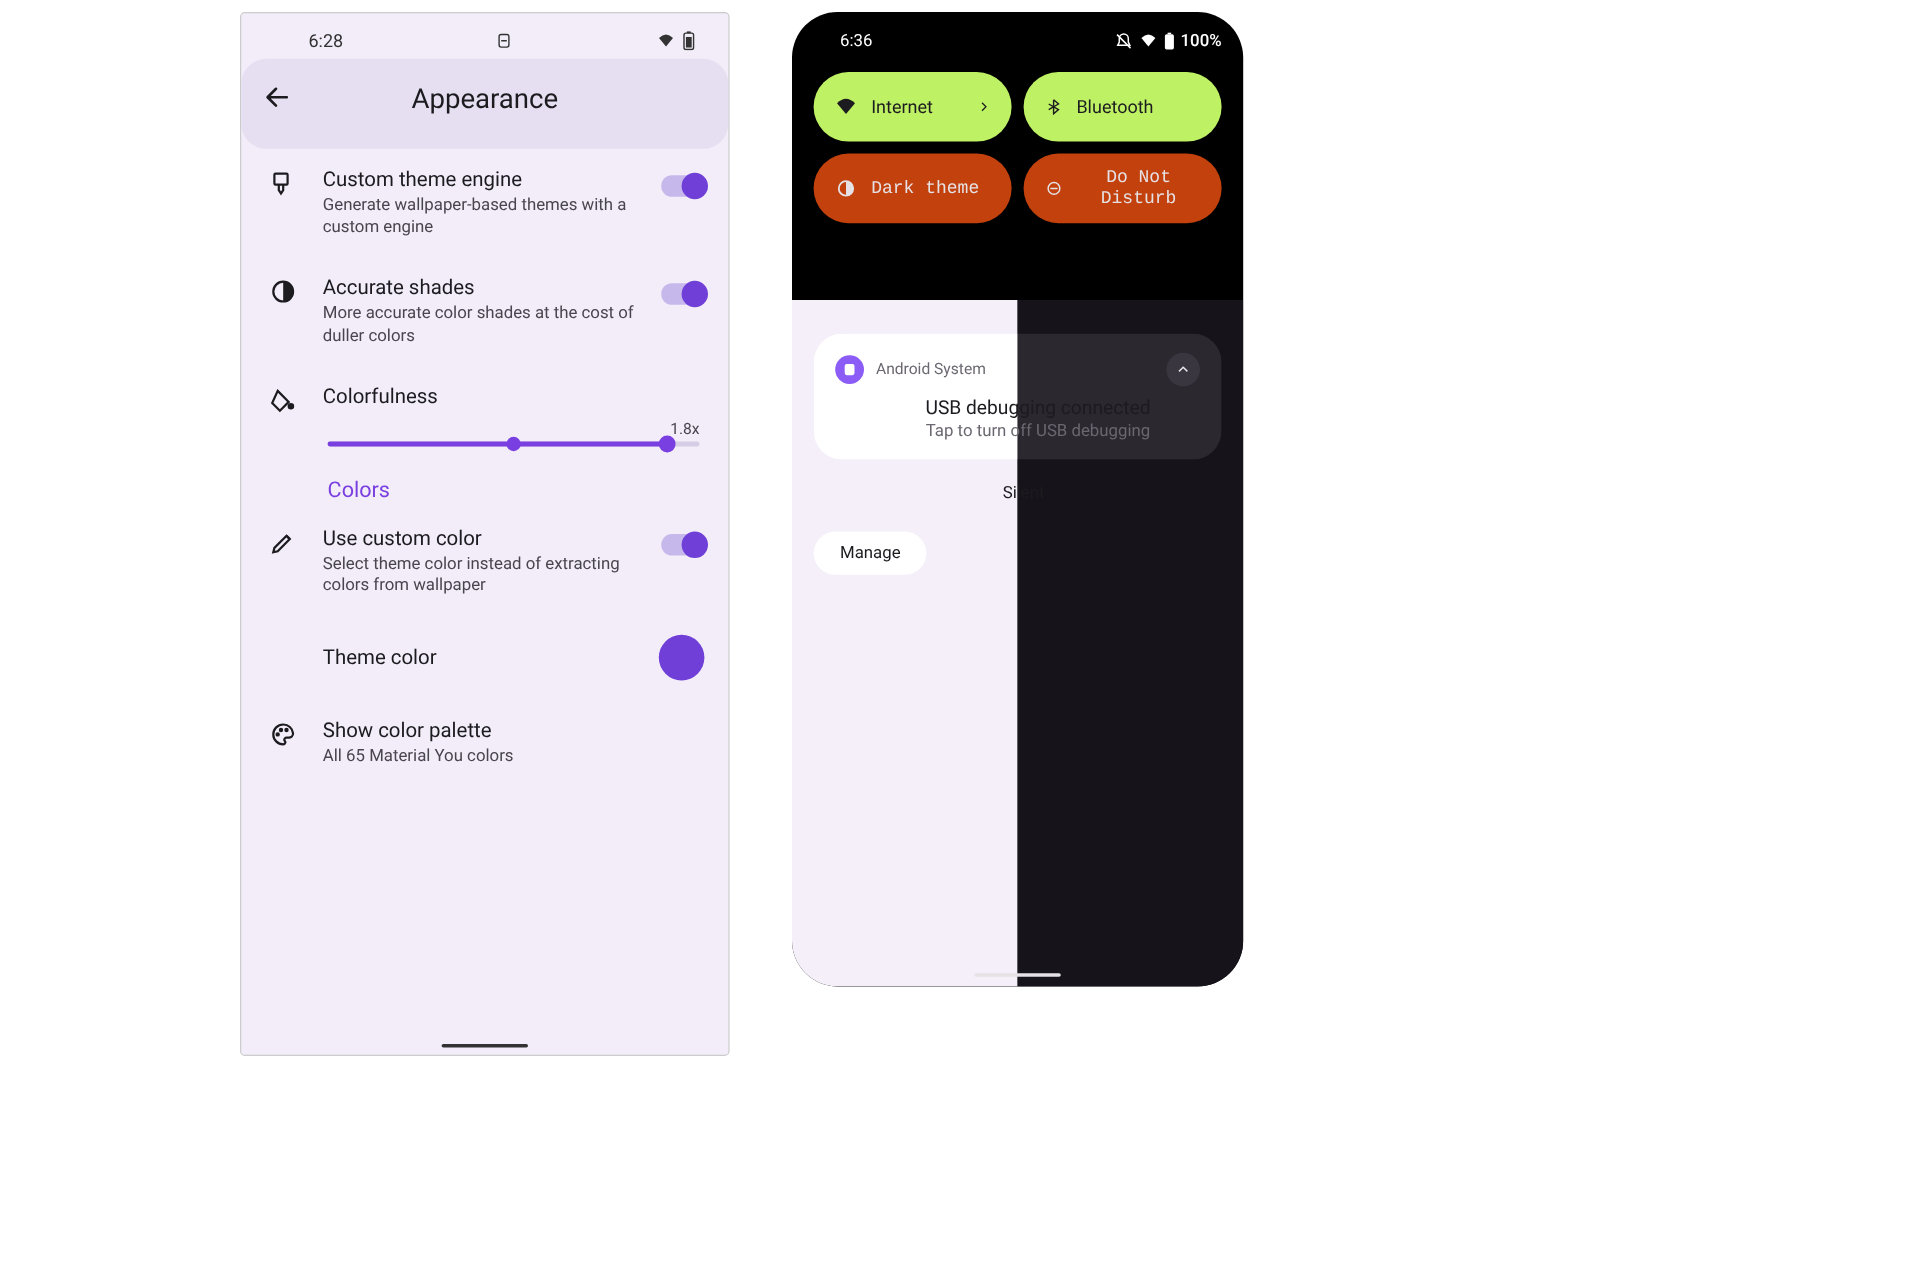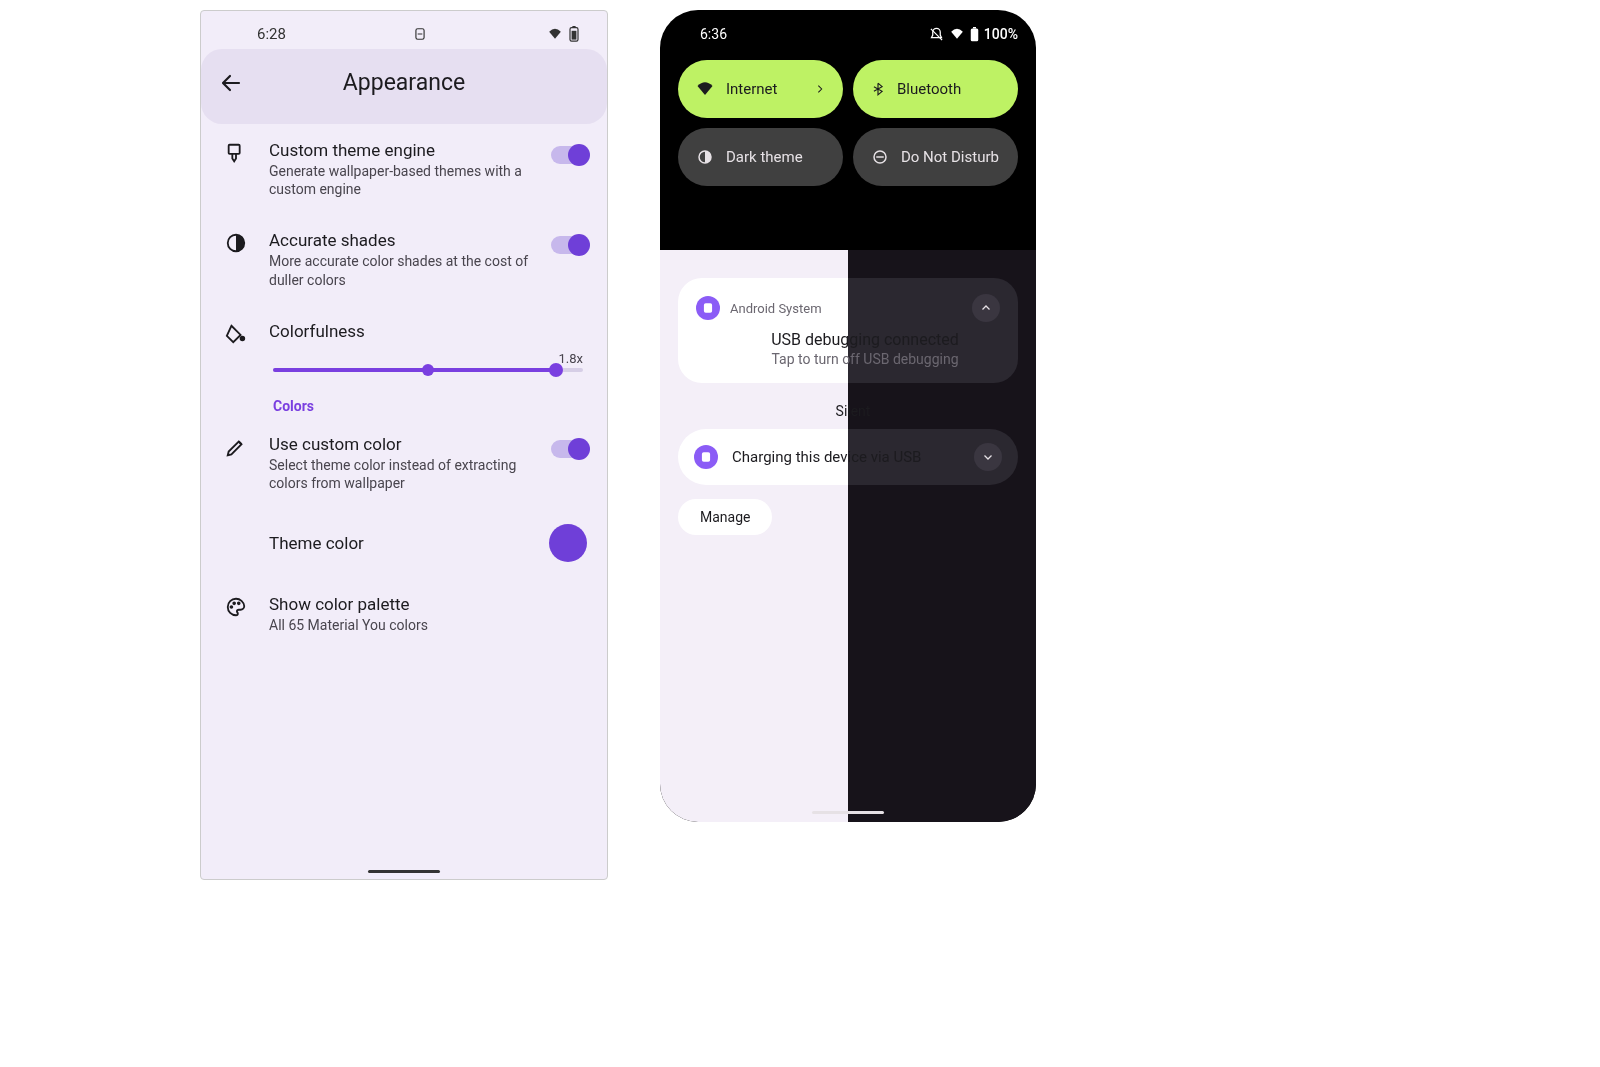--- a/index.html
+++ b/index.html
@@ -30,21 +30,20 @@
     display: flex;
     justify-content: space-between;
     align-items: center;
     padding: 14px 28px 6px 56px;
     font-size: 15px;
     color: #333;
   }
   .statusbar .right { display: flex; gap: 6px; align-items: center; }
   .header {
     display: flex;
-    align-items: center;
     padding: 20px 18px 28px 18px;
     background: #e6dff1;
     border-radius: 21px;
   }
   .back-arrow { width: 24px; height: 24px; }
   .header-title {
     flex: 1;
     text-align: center;
     font-size: 23px;
     color: #1c1b1f;
@@ -62,21 +61,21 @@
   .setting-sub { font-size: 14px; color:#49454e; margin-top:2px; line-height:1.3; }
   .toggle {
     width: 36px; height: 18px; background:#c7b8ec; border-radius: 10px;
     position: relative; flex-shrink:0; margin-top:6px;
   }
   .toggle::after {
     content:""; position:absolute; width:22px; height:22px; background:#6f3fd8;
     border-radius:50%; right:-3px; top:-2px;
   }
   .section-label {
-    font-size:14px; color:#7a3fe0; padding: 18px 0 4px 72px; font-weight:700;
+    font-size:18px; color:#7a3fe0; padding: 18px 0 4px 72px; font-weight:400;
   }
   .slider-wrap { padding: 0 24px 8px 72px; }
   .slider-val { text-align:right; font-size:13px; color:#49454e; margin-bottom:2px;}
   .slider-track {
     height:4px; background:#d6cee6; border-radius:2px; position:relative;
   }
   .slider-fill {
     position:absolute; left:0; top:0; height:4px; background:#7a3fe0; border-radius:2px; width:92%;
   }
   .slider-dot {
@@ -117,21 +116,21 @@
     display:grid; grid-template-columns:1fr 1fr; gap:10px;
     padding: 10px 18px;
   }
   .qs-tile {
     height:58px; border-radius:30px;
     display:flex; align-items:center; gap:12px;
     padding: 0 18px;
     font-size:15px;
   }
   .qs-active { background:#bef264; color:#1c1b1f; }
-  .qs-inactive { background:#404040; color:#e6e1e5; }
+  .qs-inactive { background:#c2410c; color:#e6e1e5;font-family:Liberation Mono, monospace; }
   .qs-tile .chev { margin-left:auto; }
   .split-area {
     position:absolute; top:240px; left:0; right:0; bottom:0;
     display:flex;
   }
   .split-left { width:50%; background:#f4eff8; }
   .split-right { width:50%; background:#17131a; }
   .overlay {
     position:absolute; top:240px; left:0; right:0; bottom:0;
     padding: 14px 18px 0 18px;
@@ -398,35 +397,20 @@
                   </svg>
               </span>
             </div>
             <div class="notif-title-t">USB debugging connected</div>
             <div class="notif-sub-t">Tap to turn off USB debugging</div>
           </div>
         </div>
 
         <div class="silent-label">Silent</div>
 
-        <div class="notif2">
-          <div class="notif-bg-light"></div>
-            <div class="notif-bg-dark"></div>
-          <div class="app-badge" style="position:relative">
-            <svg width="14" height="14" viewBox="0 0 24 24">
-                <rect x="5" y="4" width="14" height="16" rx="3" fill="#fff"></rect>
-              </svg>
-          </div>
-          <span class="charging-text">Charging this device via USB</span>
-          <span class="expand-btn">
-            <svg width="12" height="12" viewBox="0 0 24 24">
-                <path d="M5 9l7 7 7-7" stroke="#e6e1e5" stroke-width="2.5" fill="none"></path>
-              </svg>
-          </span>
-        </div>
 
         <div style="text-align:left">
           <div class="manage-btn">Manage</div>
         </div>
       </div>
 
       <div class="nav-indic-r"></div>
     </div>
   </div>
 

